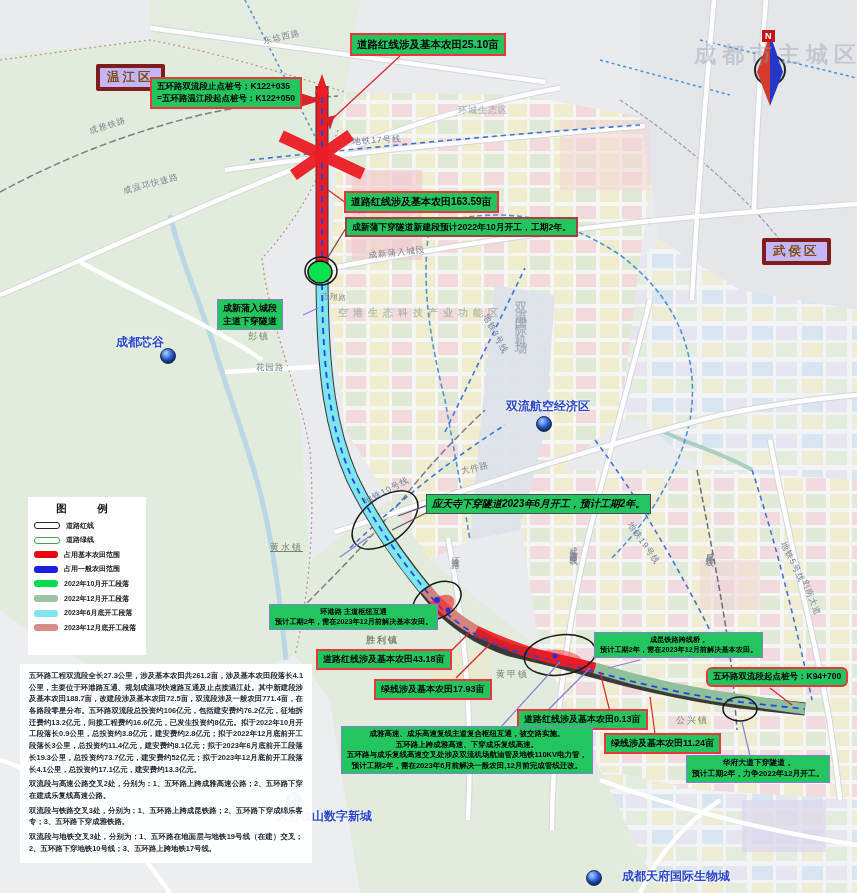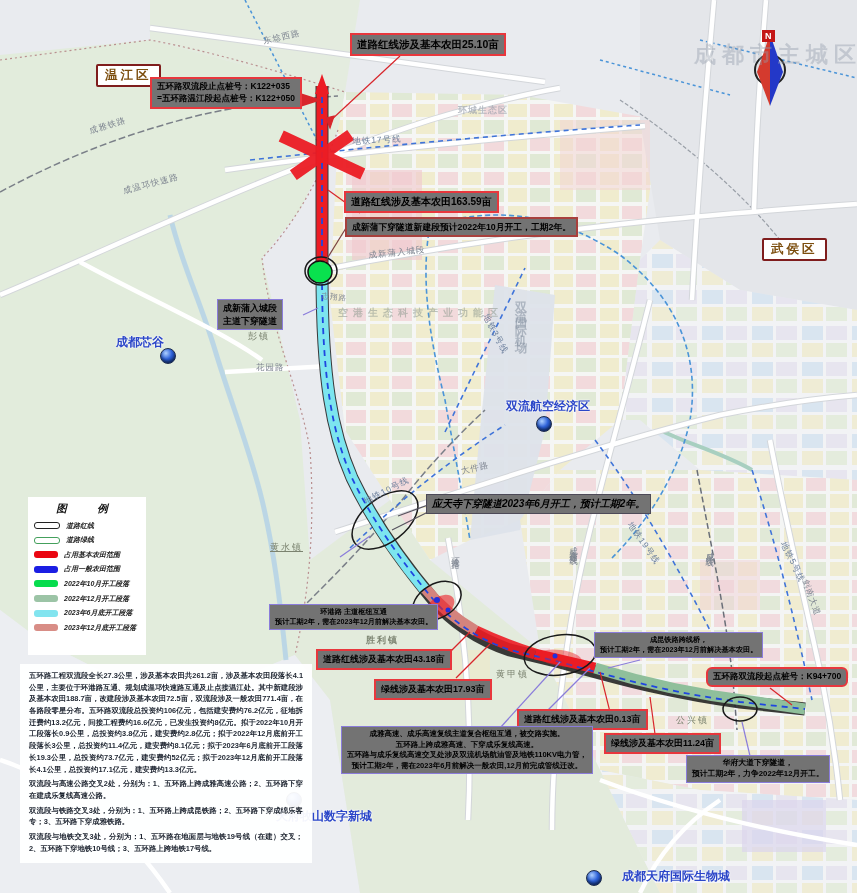--- a/index.html
+++ b/index.html
@@ -6,40 +6,40 @@
   .stage{position:relative;width:857px;height:893px;overflow:hidden;
          font-family:"Liberation Sans","DejaVu Sans",sans-serif;background:#e9ebef;}
   svg.map{position:absolute;left:0;top:0;z-index:0;}
   
   .lbl{position:absolute;z-index:2;color:#7d8490;font-size:8.5px;white-space:nowrap;
        letter-spacing:1px;transform-origin:left top;}
   .town{color:#7b8370;font-size:9px;letter-spacing:2px;}
   .metrolbl{color:#6b7f9c;}
   .vert{writing-mode:vertical-rl;letter-spacing:2px;}
   
-  .dist{position:absolute;z-index:3;background:#ffffff;border:2px solid #7f1d1d;color:#7c4e0e;
+  .dist{position:absolute;z-index:3;background:#c4b5fd;border:4px solid #7f1d1d;color:#7c4e0e;
         font-weight:bold;font-size:12.5px;padding:1px 7px;border-radius:2px;letter-spacing:3px;}
   
   .poi-t{position:absolute;z-index:3;color:#2b46c8;font-weight:bold;font-size:12px;
          white-space:nowrap;text-shadow:0 0 2px #fff,0 0 2px #fff;}
   .ball{position:absolute;z-index:3;width:14px;height:14px;border-radius:50%;
         background:radial-gradient(circle at 35% 30%,#aed0ff 0%,#2e62d9 45%,#0a2668 100%);
         border:1px solid #1c2a4a;box-shadow:inset 0 -2px 3px rgba(0,0,0,.45);}
   
   .wm{position:absolute;z-index:1;color:rgba(148,158,172,.42);font-weight:bold;white-space:nowrap;}
   
-  .co{position:absolute;z-index:4;background:#737373;border:2px solid #e8373d;font-weight:bold;
+  .co{position:absolute;z-index:4;background:#22c55e;border:2px solid #e8373d;font-weight:bold;
       color:#000;text-align:center;padding:2px 5px;white-space:nowrap;line-height:1.4;}
   .co.purple{border:1.5px solid #8a7cdb;}
   .co.dark{border:1.5px solid #4d4a58;}
   .co.darkred{border:2px solid #a8403d;}
   .co div{white-space:nowrap;}
   
   .legend{position:absolute;z-index:4;left:28px;top:497px;width:118px;height:158px;
-          background:#fff;padding:5px 6px 4px 6px;box-sizing:border-box;font-style:italic;}
+          background:#fff;padding:5px 6px 4px 6px;box-sizing:border-box;}
   .lg-title{font-size:10.5px;font-weight:bold;letter-spacing:10px;text-align:center;color:#111;
             margin-bottom:4px;}
   .lg-row{display:flex;align-items:center;margin-top:4.6px;}
   .lg-sw{width:24px;height:7px;border-radius:3px;flex:0 0 24px;}
   .lg-lb{font-size:7px;color:#222;margin-left:6px;white-space:nowrap;font-weight:bold;}
   .s0{background:#fff;border:1.3px solid #222;height:5px;}
   .s1{background:#fff;border:1.3px solid #44a05c;height:5px;}
   .s2{background:#ea0611;} .s3{background:#1b1ee3;} .s4{background:#06dc4d;}
   .s5{background:#9cc4a6;} .s6{background:#82e4ef;} .s7{background:#d88d86;}
   

